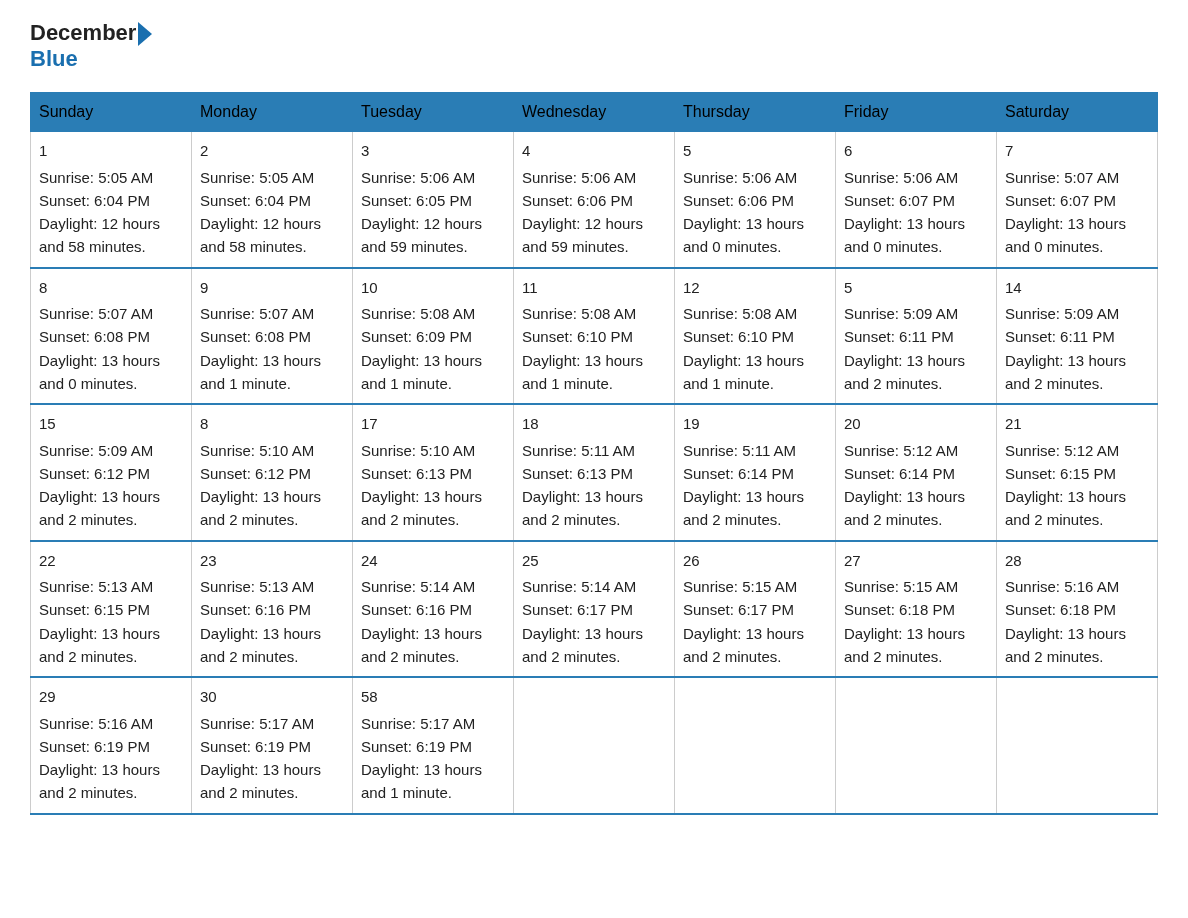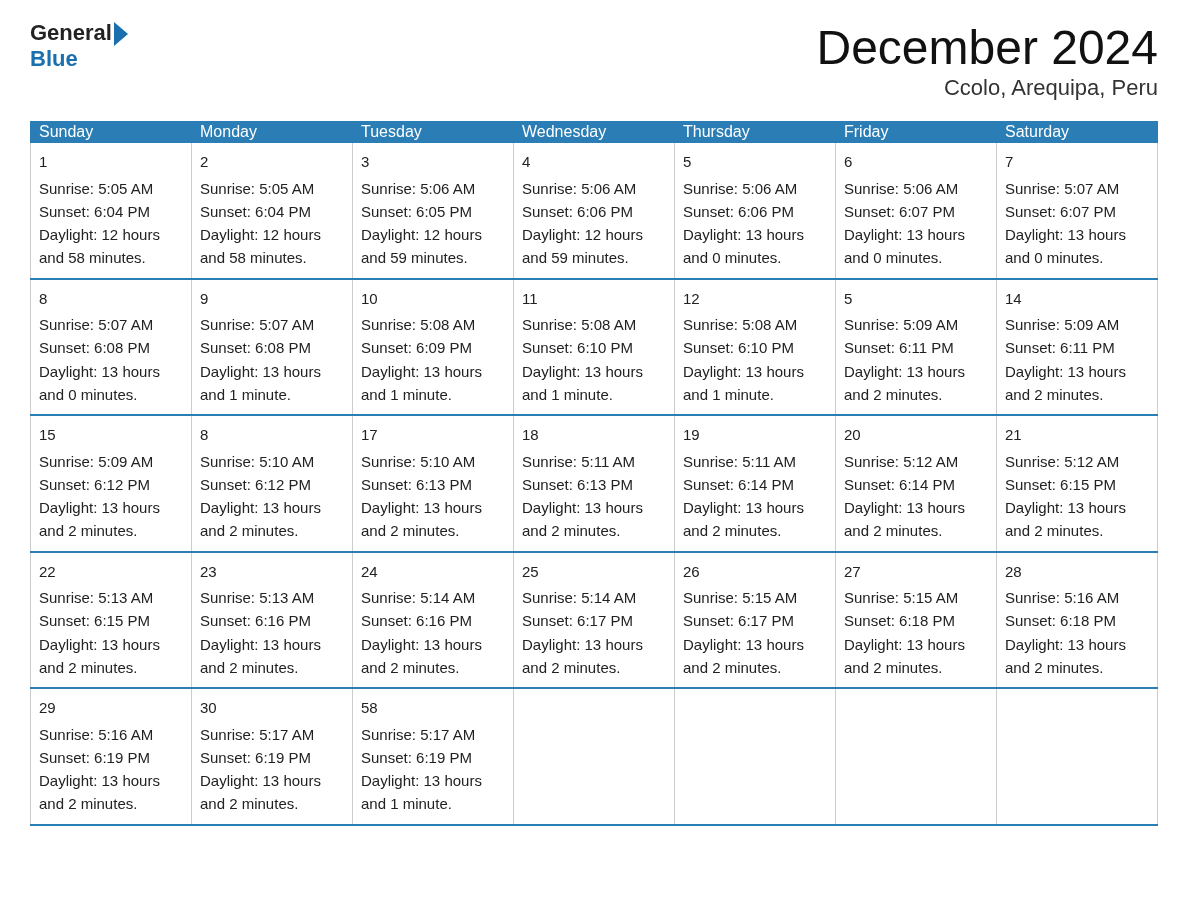--- a/index.html
+++ b/index.html
@@ -58,24 +58,24 @@
       font-weight: normal;
       color: #333;
     }
     table {
       width: 100%;
       border-collapse: collapse;
       table-layout: fixed;
     }
     thead th {
       background-color: #2a7db5;
-      color: #ffffff;
+      color: #000000;
       font-size: 16px;
       font-weight: normal;
-      padding: 1px 8px;
+      padding: 10px 8px;
       text-align: left;
       border: 1px solid #2a7db5;
     }
     tbody td {
       vertical-align: top;
       padding: 8px 8px;
       border: 1px solid #ccc;
       font-size: 13px;
       color: #222;
       line-height: 1.5;
@@ -95,29 +95,25 @@
       line-height: 1.55;
     }
   </style>
 </head>
 <body>
 
 <div class="header">
   <div class="logo">
     <div class="logo-right">
       <div style="display:flex; align-items:center; gap:2px;">
-        <span class="logo-text-general">General</span>
+        <span class="logo-text-general">December</span>
         <div class="logo-arrow"></div>
       </div>
       <span class="logo-blue">Blue</span>
     </div>
-  </div>
-  <div class="title-block">
-    <h1>December 2024</h1>
-    <h2>Ccolo, Arequipa, Peru</h2>
   </div>
 </div>
 
 <table>
   <thead>
     <tr>
       <th>Sunday</th>
       <th>Monday</th>
       <th>Tuesday</th>
       <th>Wednesday</th>

